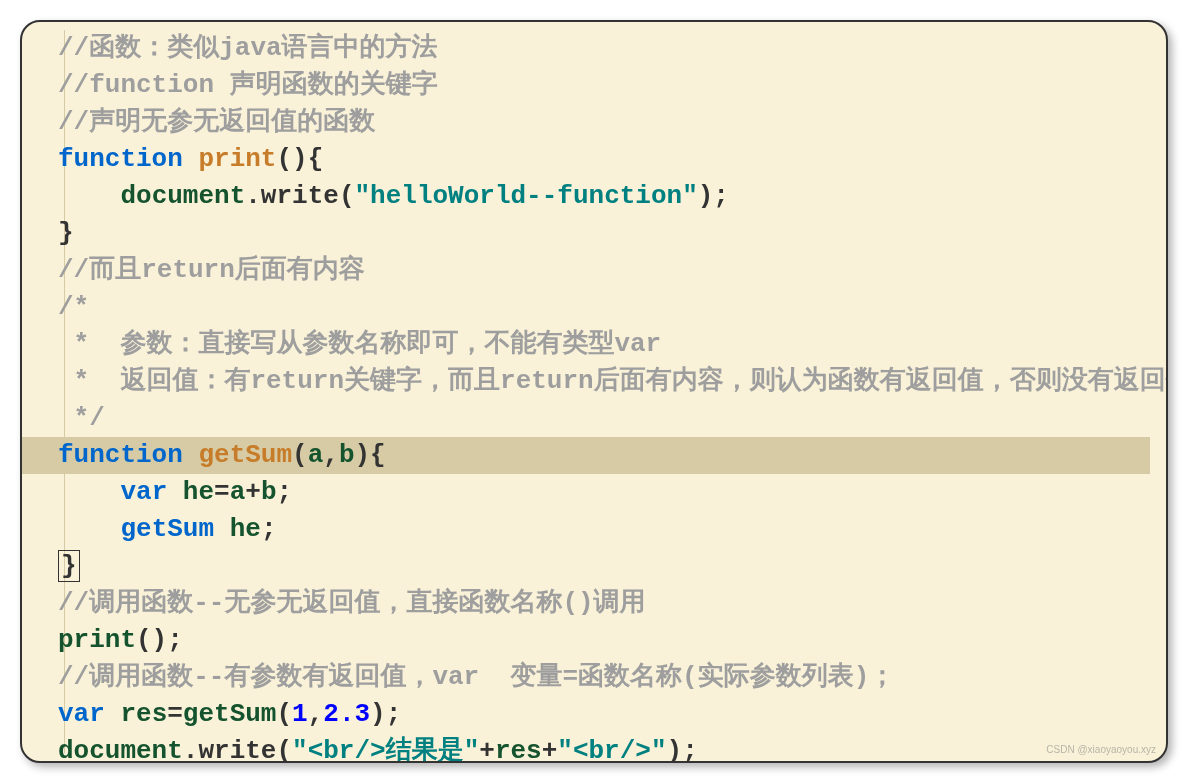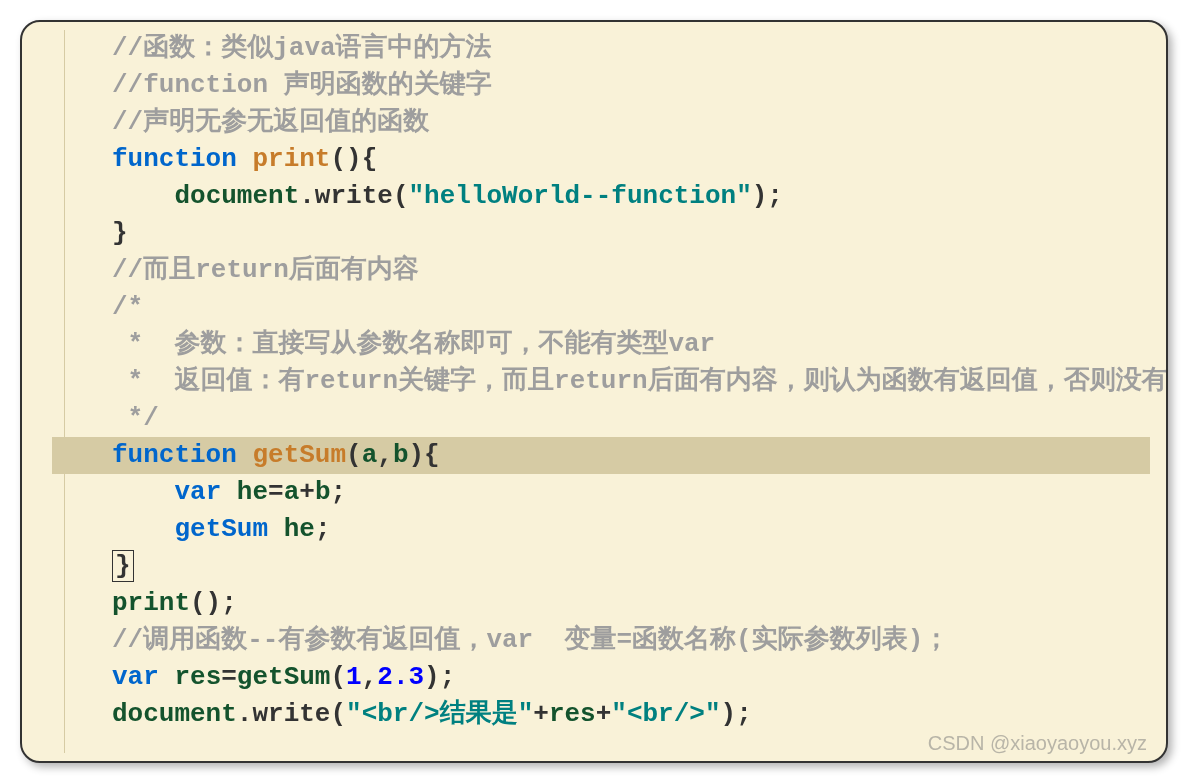--- a/index.html
+++ b/index.html
@@ -12,21 +12,21 @@
     width: 1144px;
     height: 739px;
     background: #f9f2d8;
     border: 2px solid #333;
     border-radius: 20px;
     box-shadow: 4px 4px 8px rgba(0,0,0,0.3);
     overflow: hidden;
     position: relative;
   }
   .code-inner {
-    padding: 8px 0 8px 90px;
+    padding: 8px 0 8px 36px;
     font-size: 26px;
     line-height: 37px;
     font-weight: bold;
   }
   .line {
     white-space: pre;
     min-height: 37px;
     position: relative;
   }
   .line.highlighted {
@@ -50,24 +50,24 @@
   .string { color: #008080; }
   .punct { color: #333; }
   .ident { color: #14532d; }
   .number { color: #0000ff; }
   .cursor-box {
     border: 1px solid #333;
     padding: 0 2px;
   }
   .watermark {
     position: absolute;
-    right: 19px;
+    right: 10px;
     bottom: 6px;
     color: rgba(120,120,120,0.5);
-    font-size: 20px;
+    font-size: 10px;
     font-family: Arial, sans-serif;
     font-weight: normal;
   }
 </style>
 </head>
 <body>
 
 <div class="code-container">
   <div class="gutter-line"></div>
   <div class="code-inner" id="code-inner">
@@ -79,19 +79,20 @@
       <div class="line"><span class="punct">}</span></div>
       <div class="line"><span class="comment">//而且return后面有内容</span></div>
       <div class="line"><span class="comment">/*</span></div>
       <div class="line"><span class="comment"> *  参数：直接写从参数名称即可，不能有类型var</span></div>
       <div class="line"><span class="comment"> *  返回值：有return关键字，而且return后面有内容，则认为函数有返回值，否则没有返回值；</span></div>
       <div class="line"><span class="comment"> */</span></div>
       <div class="line highlighted"><span class="keyword">function</span><span class="punct"> </span><span class="funcname">getSum</span><span class="punct">(</span><span class="ident">a</span><span class="punct">,</span><span class="ident">b</span><span class="punct">){</span></div>
       <div class="line"><span>    </span><span class="keyword">var</span><span class="punct"> </span><span class="ident">he</span><span class="punct">=</span><span class="ident">a</span><span class="punct">+</span><span class="ident">b</span><span class="punct">;</span></div>
       <div class="line"><span>    </span><span class="keyword">getSum</span><span class="punct"> </span><span class="ident">he</span><span class="punct">;</span></div>
       <div class="line"><span class="cursor-box"><span class="punct">}</span></span></div>
+      <div class="line"><span class="comment">//调用函数--无参无返回值，直接函数名称()调用</span></div>
       <div class="line"><span class="ident">print</span><span class="punct">();</span></div>
       <div class="line"><span class="comment">//调用函数--有参数有返回值，var  变量=函数名称(实际参数列表)；</span></div>
       <div class="line"><span class="keyword">var</span><span class="punct"> </span><span class="ident">res</span><span class="punct">=</span><span class="ident">getSum</span><span class="punct">(</span><span class="number">1</span><span class="punct">,</span><span class="number">2.3</span><span class="punct">);</span></div>
       <div class="line"><span class="ident">document</span><span class="punct">.</span><span class="method">write</span><span class="punct">(</span><span class="string">"&lt;br/&gt;结果是"</span><span class="punct">+</span><span class="ident">res</span><span class="punct">+</span><span class="string">"&lt;br/&gt;"</span><span class="punct">);</span></div>
     </div>
   <div class="watermark">CSDN @xiaoyaoyou.xyz</div>
 </div>
 
 </body></html>

